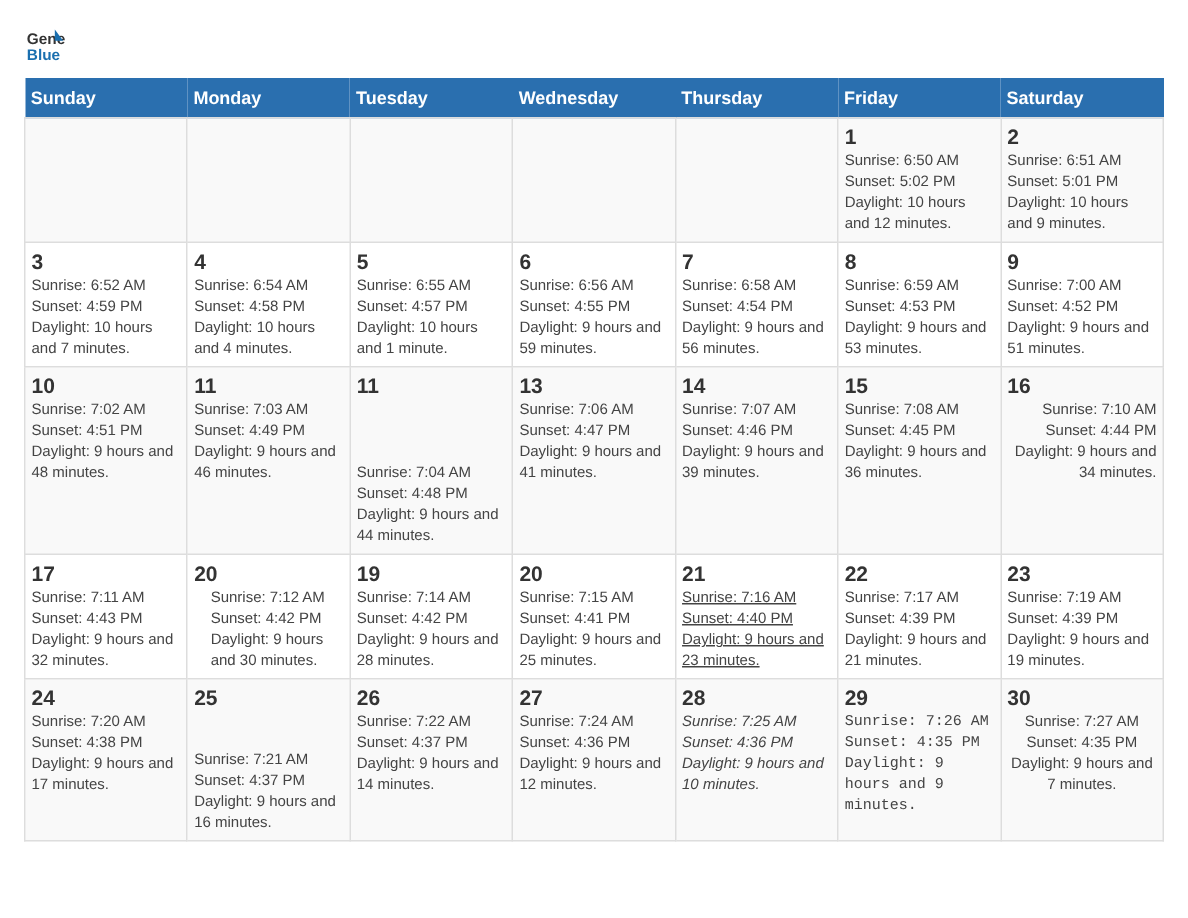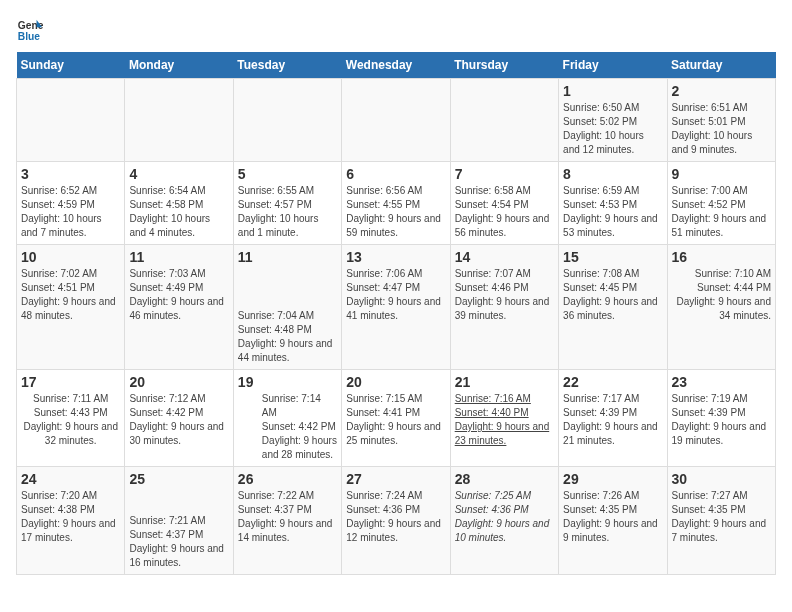--- a/index.html
+++ b/index.html
@@ -214,33 +214,33 @@
         <td>
           <span class="day-number">16</span>
           <div class="day-info" style="white-space: pre-line; text-align: right;">Sunrise: 7:10 AM
 Sunset: 4:44 PM
 Daylight: 9 hours and 34 minutes.</div>
         </td>
       </tr>
       <tr>
         <td>
           <span class="day-number">17</span>
-          <div class="day-info" style="white-space: pre-line; text-align: center;">Sunrise: 7:11 AM
+          <div class="day-info" style="white-space: pre-line;">Sunrise: 7:11 AM
 Sunset: 4:43 PM
 Daylight: 9 hours and 32 minutes.</div>
         </td>
         <td>
           <span class="day-number">20</span>
-          <div class="day-info" style="white-space: pre-line;">Sunrise: 7:12 AM
+          <div class="day-info" style="white-space: pre-line; margin-left: 11px;">Sunrise: 7:12 AM
 Sunset: 4:42 PM
 Daylight: 9 hours and 30 minutes.</div>
         </td>
         <td>
           <span class="day-number">19</span>
-          <div class="day-info" style="white-space: pre-line; margin-left: 24px;">Sunrise: 7:14 AM
+          <div class="day-info" style="white-space: pre-line;">Sunrise: 7:14 AM
 Sunset: 4:42 PM
 Daylight: 9 hours and 28 minutes.</div>
         </td>
         <td>
           <span class="day-number">20</span>
           <div class="day-info" style="white-space: pre-line;">Sunrise: 7:15 AM
 Sunset: 4:41 PM
 Daylight: 9 hours and 25 minutes.</div>
         </td>
         <td>
@@ -288,25 +288,25 @@
 Daylight: 9 hours and 12 minutes.</div>
         </td>
         <td>
           <span class="day-number">28</span>
           <div class="day-info" style="white-space: pre-line; font-style: italic;">Sunrise: 7:25 AM
 Sunset: 4:36 PM
 Daylight: 9 hours and 10 minutes.</div>
         </td>
         <td>
           <span class="day-number">29</span>
-          <div class="day-info" style="white-space: pre-line;">Sunrise: 7:26 AM
+          <div class="day-info" style="white-space: pre-line; font-family: Liberation Mono, monospace;">Sunrise: 7:26 AM
 Sunset: 4:35 PM
 Daylight: 9 hours and 9 minutes.</div>
         </td>
         <td>
           <span class="day-number">30</span>
-          <div class="day-info" style="white-space: pre-line;">Sunrise: 7:27 AM
+          <div class="day-info" style="white-space: pre-line; text-align: center;">Sunrise: 7:27 AM
 Sunset: 4:35 PM
 Daylight: 9 hours and 7 minutes.</div>
         </td>
       </tr>
     </tbody>
 </table>
 
 </body></html>

